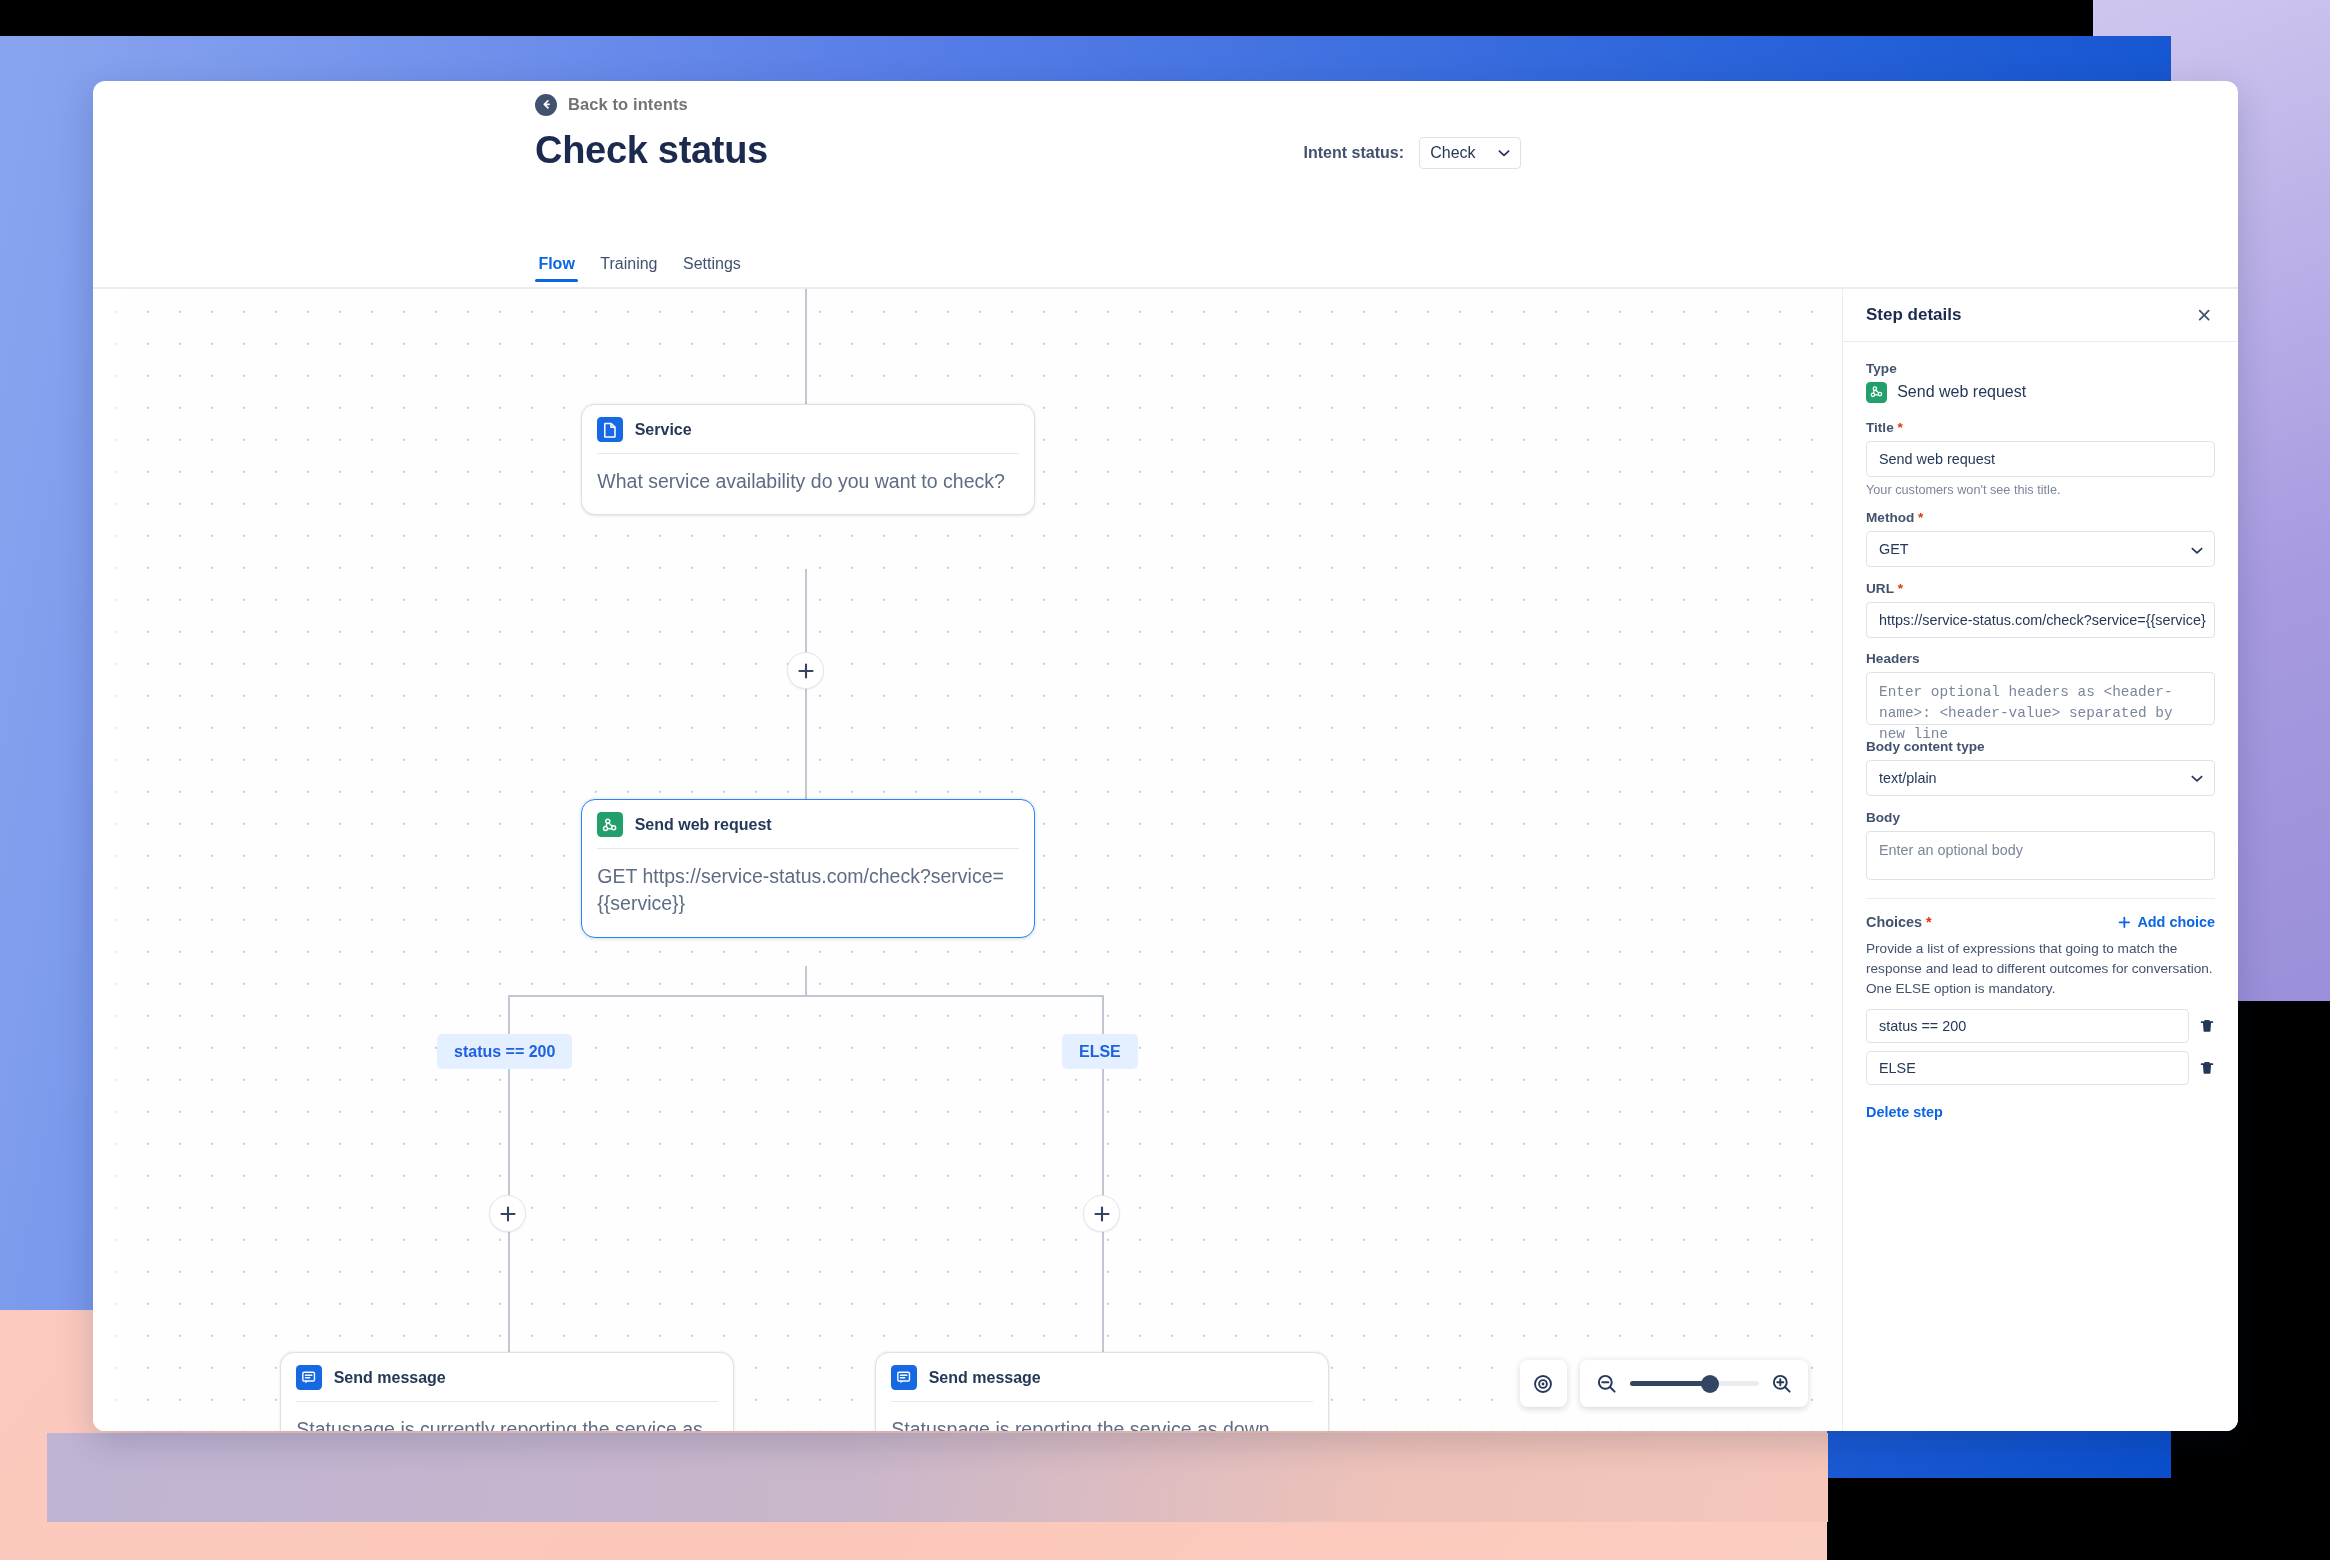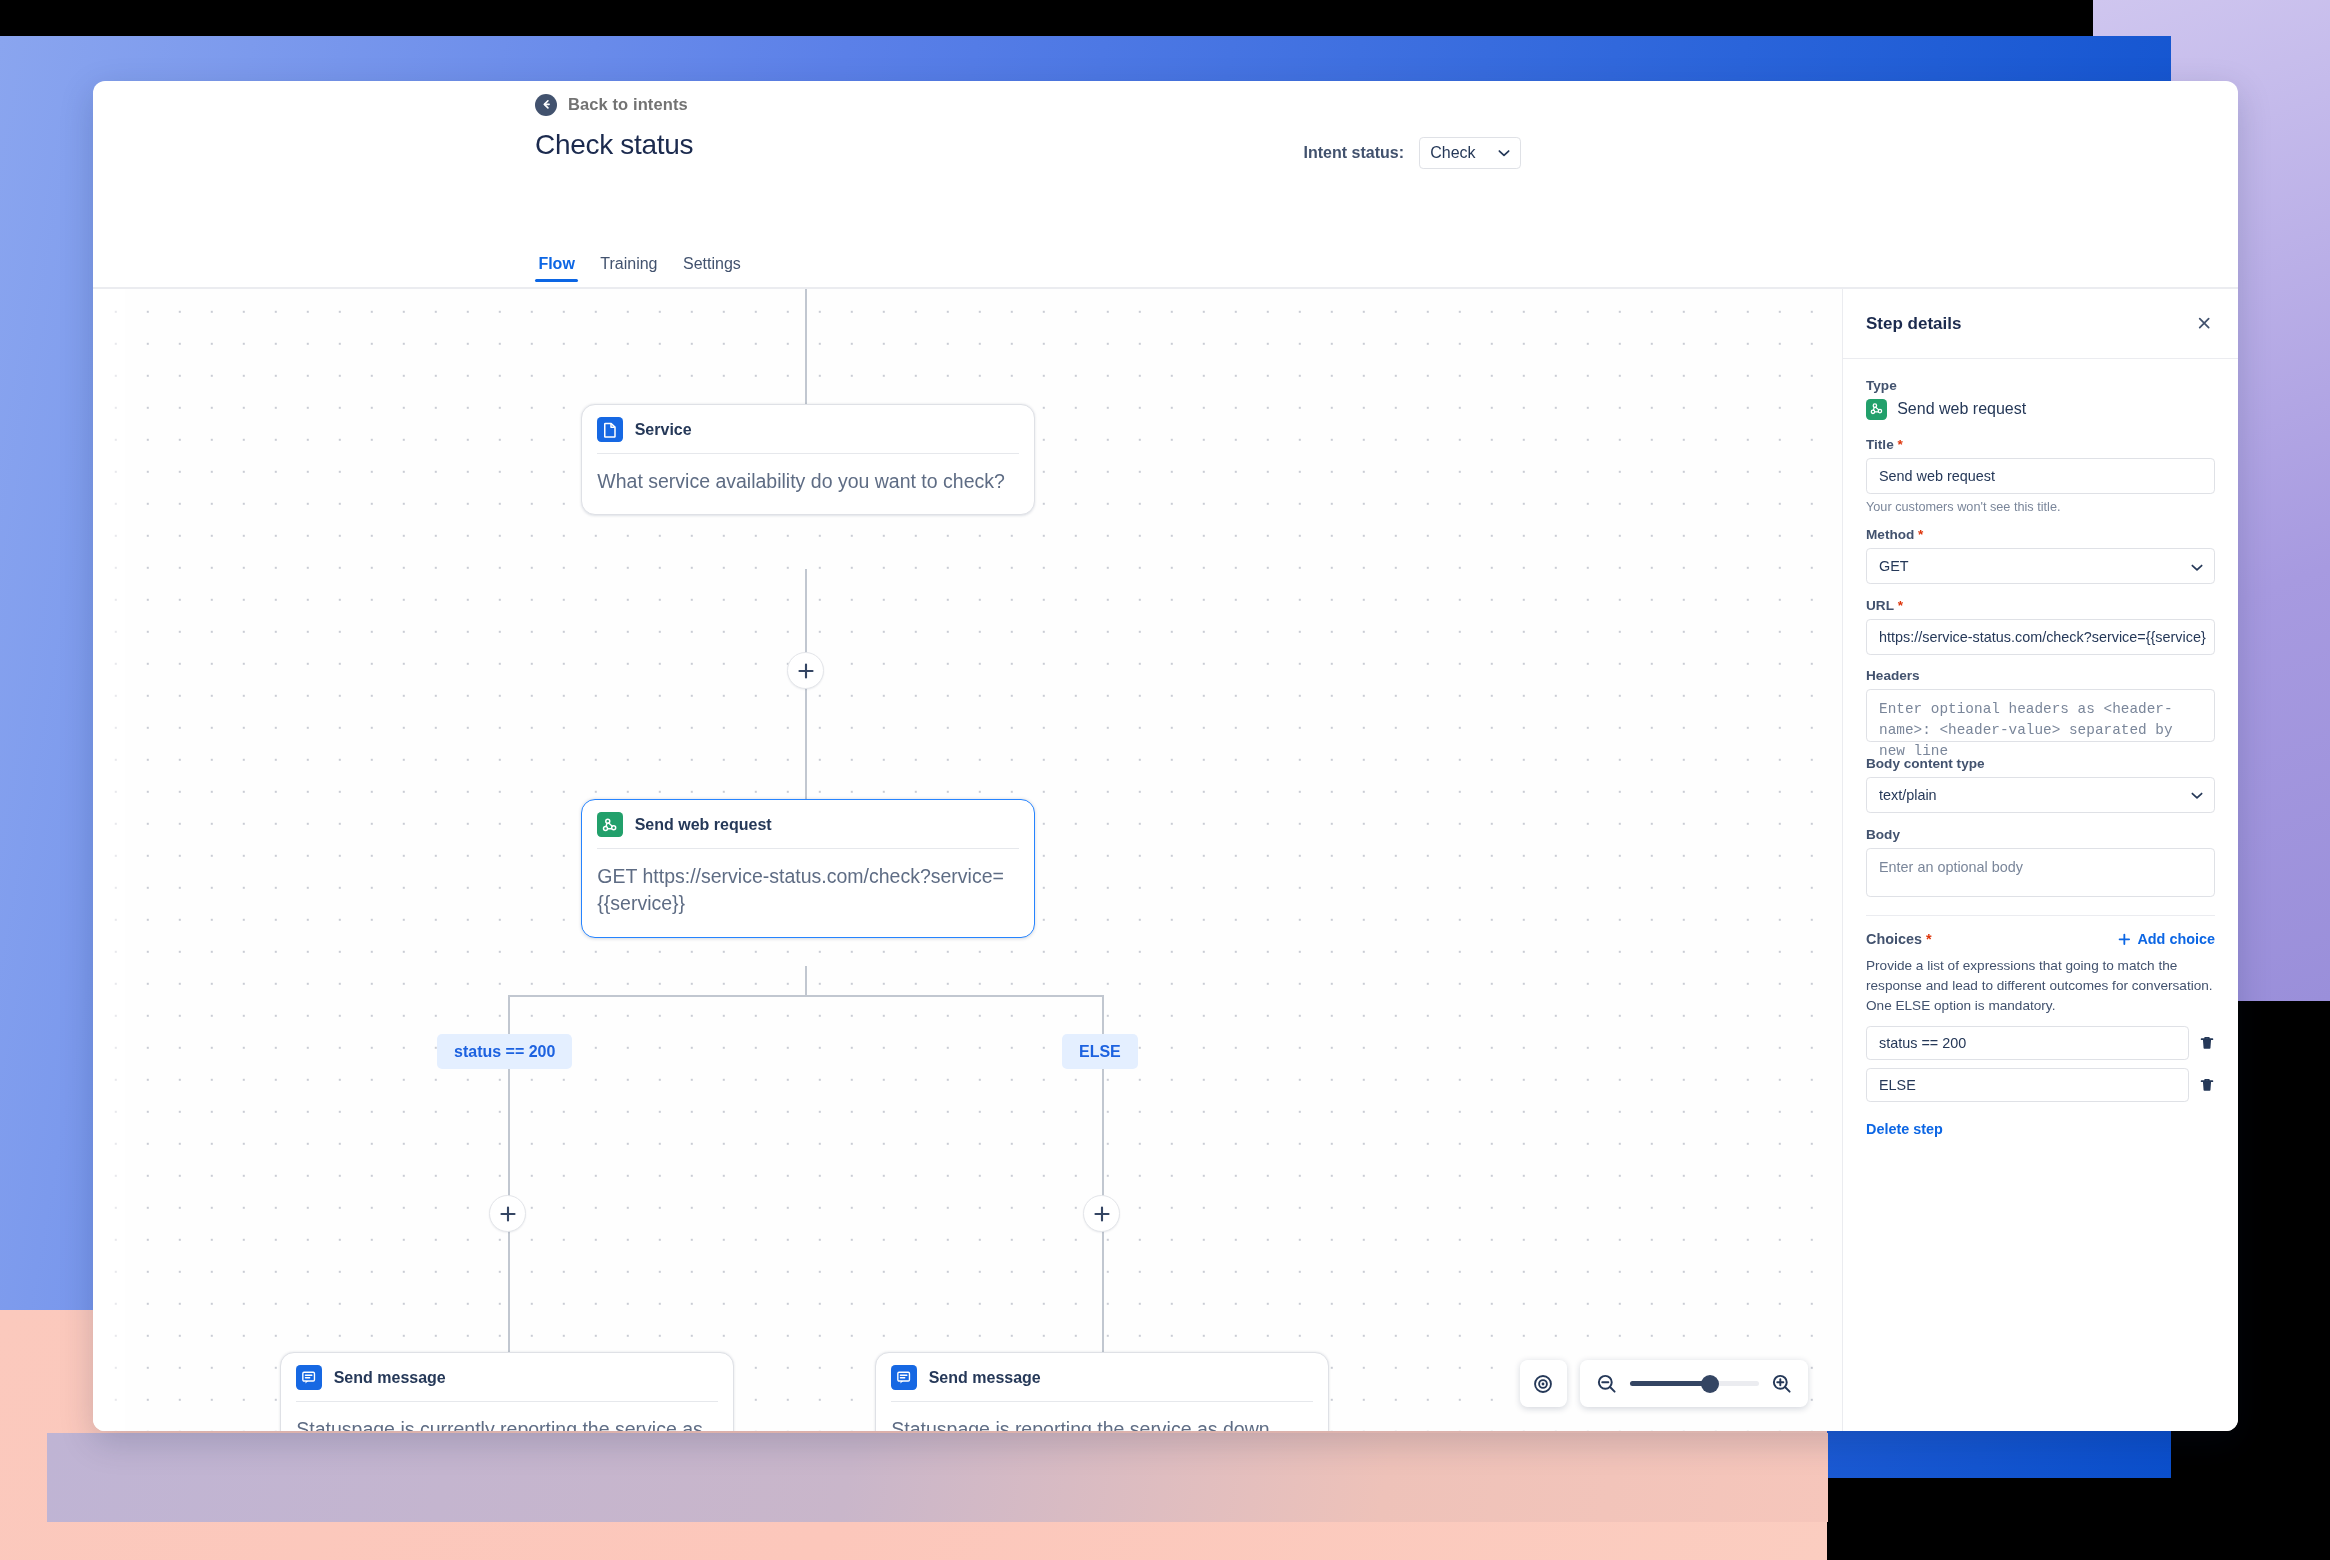--- a/index.html
+++ b/index.html
@@ -54,21 +54,21 @@
   .back-circle {
     width: 22px; height: 22px; border-radius: 50%;
     background: #42526e; display: flex; align-items: center;
     justify-content: center; flex: none;
   }
   .back-circle svg { display: block; }
   .back-label { font-size: 16.5px; font-weight: 700; color: #737373; letter-spacing: 0.1px; text-align: center; }
 
   .page-title {
     position: absolute; left: 442px; top: 48px;
-    font-size: 28px; font-weight: 400; color: #1b2a4e;
+    font-size: 38px; font-weight: 700; color: #1b2a4e;
     letter-spacing: -0.3px;
   }
 
   .intent-status { position: absolute; right: 717px; top: 56px; display: flex; align-items: center; gap: 15px; }
   .intent-status-label { font-size: 16px; font-weight: 700; color: #42526e; white-space: nowrap; }
   .intent-select {
     position: relative;
     width: 102px; height: 32px;
     border: 0.8px solid #dfe1e6; border-radius: 4.2px;
     background: #fff; display: flex; align-items: center;
@@ -174,21 +174,21 @@
   }
 
   
   #step-panel {
     position: absolute; right: 0; top: 208px;
     width: 396px; height: 1142px;
     background: #fff;
     border-left: 0.8px solid #ebecf0;
   }
   .panel-head {
-    height: 70px; display: flex; align-items: center; justify-content: space-between;
+    height: 53px; display: flex; align-items: center; justify-content: space-between;
     padding: 0 23px 0 23px; border-bottom: 0.8px solid #ebecf0;
   }
   .panel-title { font-size: 17px; font-weight: 700; color: #1b2a4e; }
   .panel-close { cursor: pointer; padding: 3.4px; line-height: 0; }
   .panel-body { padding: 18.7px 23px 0 23px; }
 
   .fld-label { font-size: 13.6px; font-weight: 700; color: #42526e; margin-bottom: 6px; }
   .req { color: #de350b; font-weight: 700; }
   .type-row { display: flex; align-items: center; gap: 10.2px; margin-bottom: 17px; }
   .type-icon { width: 21px; height: 21px; border-radius: 4.2px; background: #22a06b; display:flex;align-items:center;justify-content:center;flex:none; }

